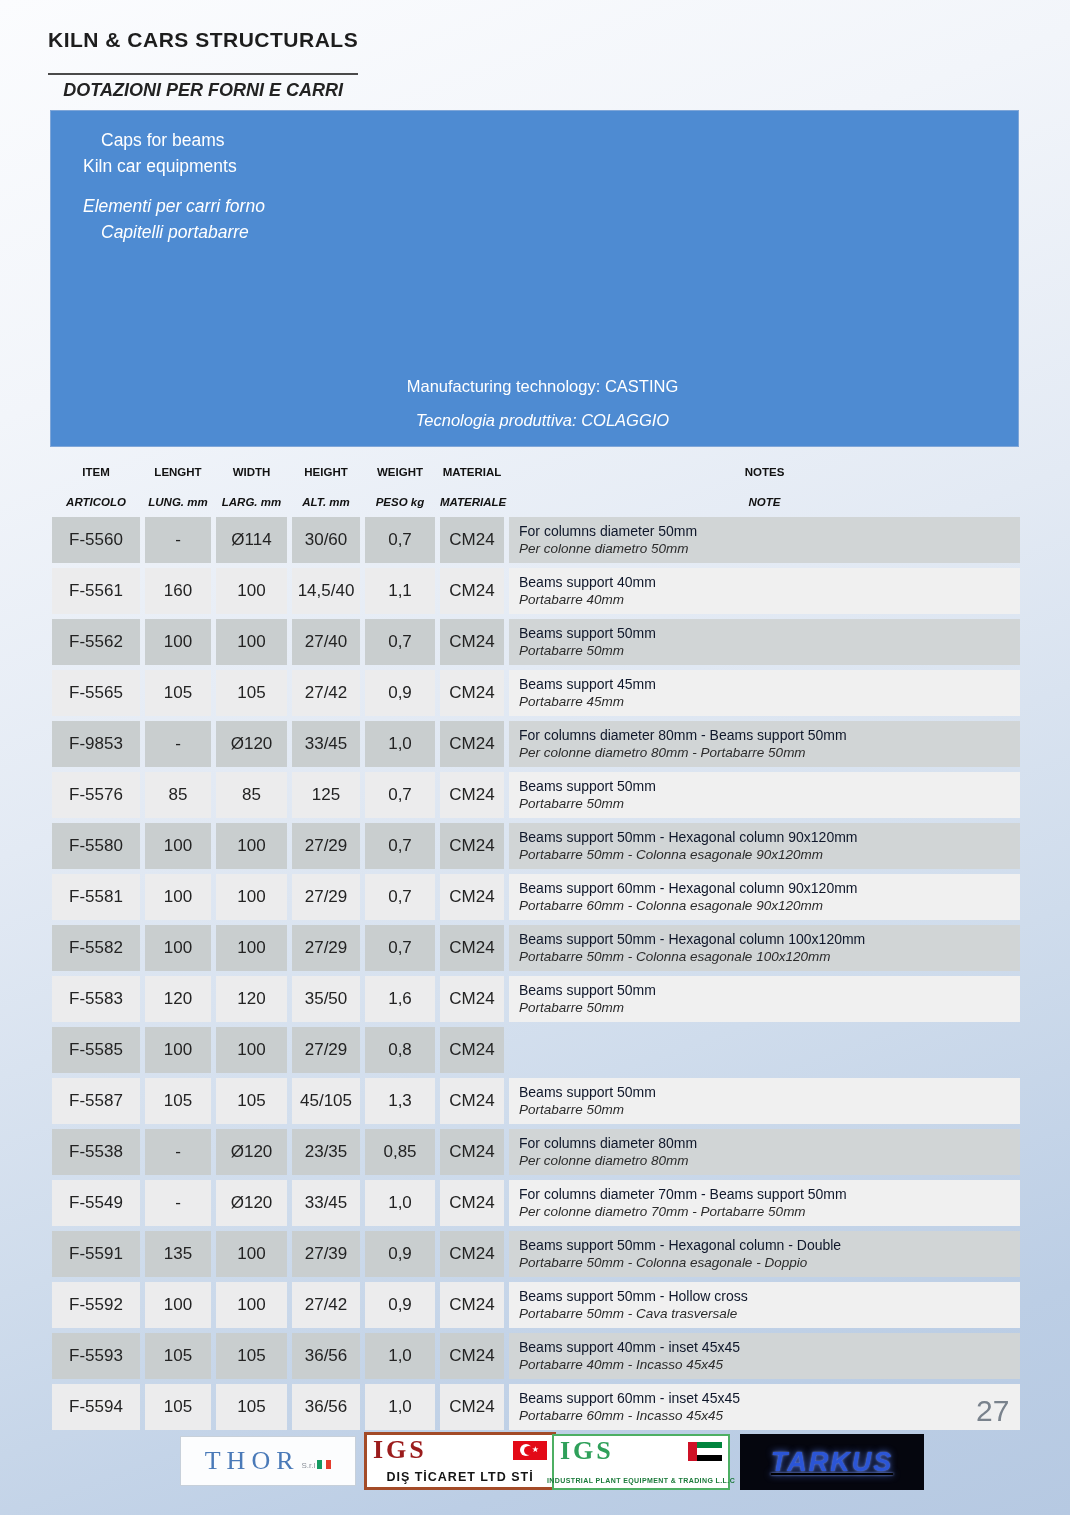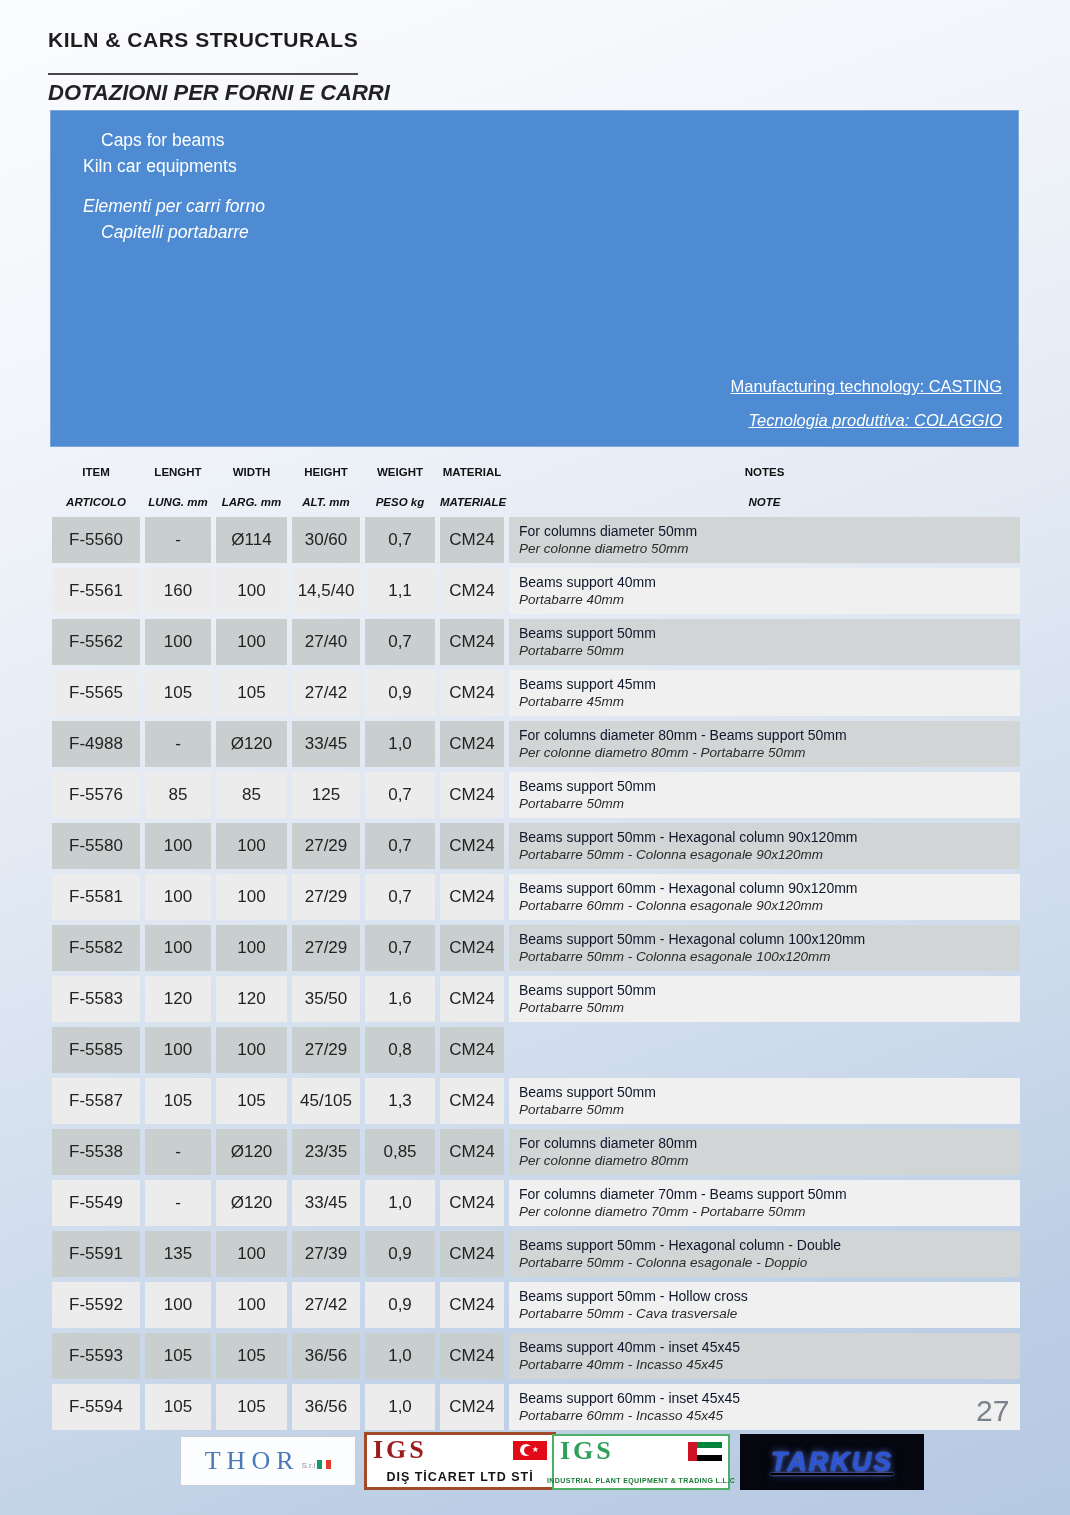--- a/index.html
+++ b/index.html
@@ -8,31 +8,31 @@
   .page {
     position:relative; width:1070px; height:1515px; overflow:hidden;
     background:linear-gradient(160deg,#fbfcfe 0%,#f2f5fa 22%,#e3eaf4 45%,#cfdcec 68%,#bccee5 88%,#b6c9e2 100%);
   }
   
   .doc-header { position:absolute; left:48px; top:28px; }
   .doc-title {
     font-size:21px; font-weight:bold; color:#1d1d1d; letter-spacing:0.5px;
     border-bottom:2px solid #4a4a4a; padding-bottom:21px; display:inline-block;
   }
-  .doc-subtitle { font-size:22px; font-style:italic; font-weight:bold; color:#222; margin-top:5px;text-align:center; }
+  .doc-subtitle { font-size:18px; font-style:italic; font-weight:bold; color:#222; margin-top:5px;text-align:center; }
   
   .blue-panel {
     position:absolute; left:50px; top:110px; width:969px; height:337px;
     background:#4e8bd2; border:1px solid #7fa6d8; color:#fff;
     padding:16px 0 0 32px;
   }
   .panel-line { font-size:17.5px; line-height:26px; }
   .panel-indent { padding-left:18px; }
   .panel-it { font-style:italic; margin-top:14px; }
-  .panel-tech { margin-top:128px; text-align:right; padding-right:16px;text-decoration:underline; }
+  .panel-tech { margin-top:128px; text-align:center; padding-right:16px; }
   .panel-tech .tech-en { font-size:16.5px; line-height:26px; }
   .panel-tech .tech-it { font-size:16.5px; font-style:italic; line-height:26px; margin-top:8px; }
   
   .table-wrap { position:absolute; left:52px; top:465px; width:968px; }
   .grid {
     display:grid;
     grid-template-columns:88px 66px 71px 68px 70px 64px 1fr;
     column-gap:5px;
   }
   .thead { margin-bottom:5px; }
@@ -206,21 +206,21 @@
       <div class="cell">27/42</div>
       <div class="cell">0,9</div>
       <div class="cell">CM24</div>
       <div class="cell notes">
         <span class="note-en">Beams support 45mm</span>
         <span class="note-it">Portabarre 45mm</span>
       </div>
     </div>
 
     <div class="grid row dark">
-      <div class="cell">F-4988</div>
+      <div class="cell">F-9853</div>
       <div class="cell">-</div>
       <div class="cell">Ø120</div>
       <div class="cell">33/45</div>
       <div class="cell">1,0</div>
       <div class="cell">CM24</div>
       <div class="cell notes">
         <span class="note-en">For columns diameter 80mm - Beams support 50mm</span>
         <span class="note-it">Per colonne diametro 80mm - Portabarre 50mm</span>
       </div>
     </div>

